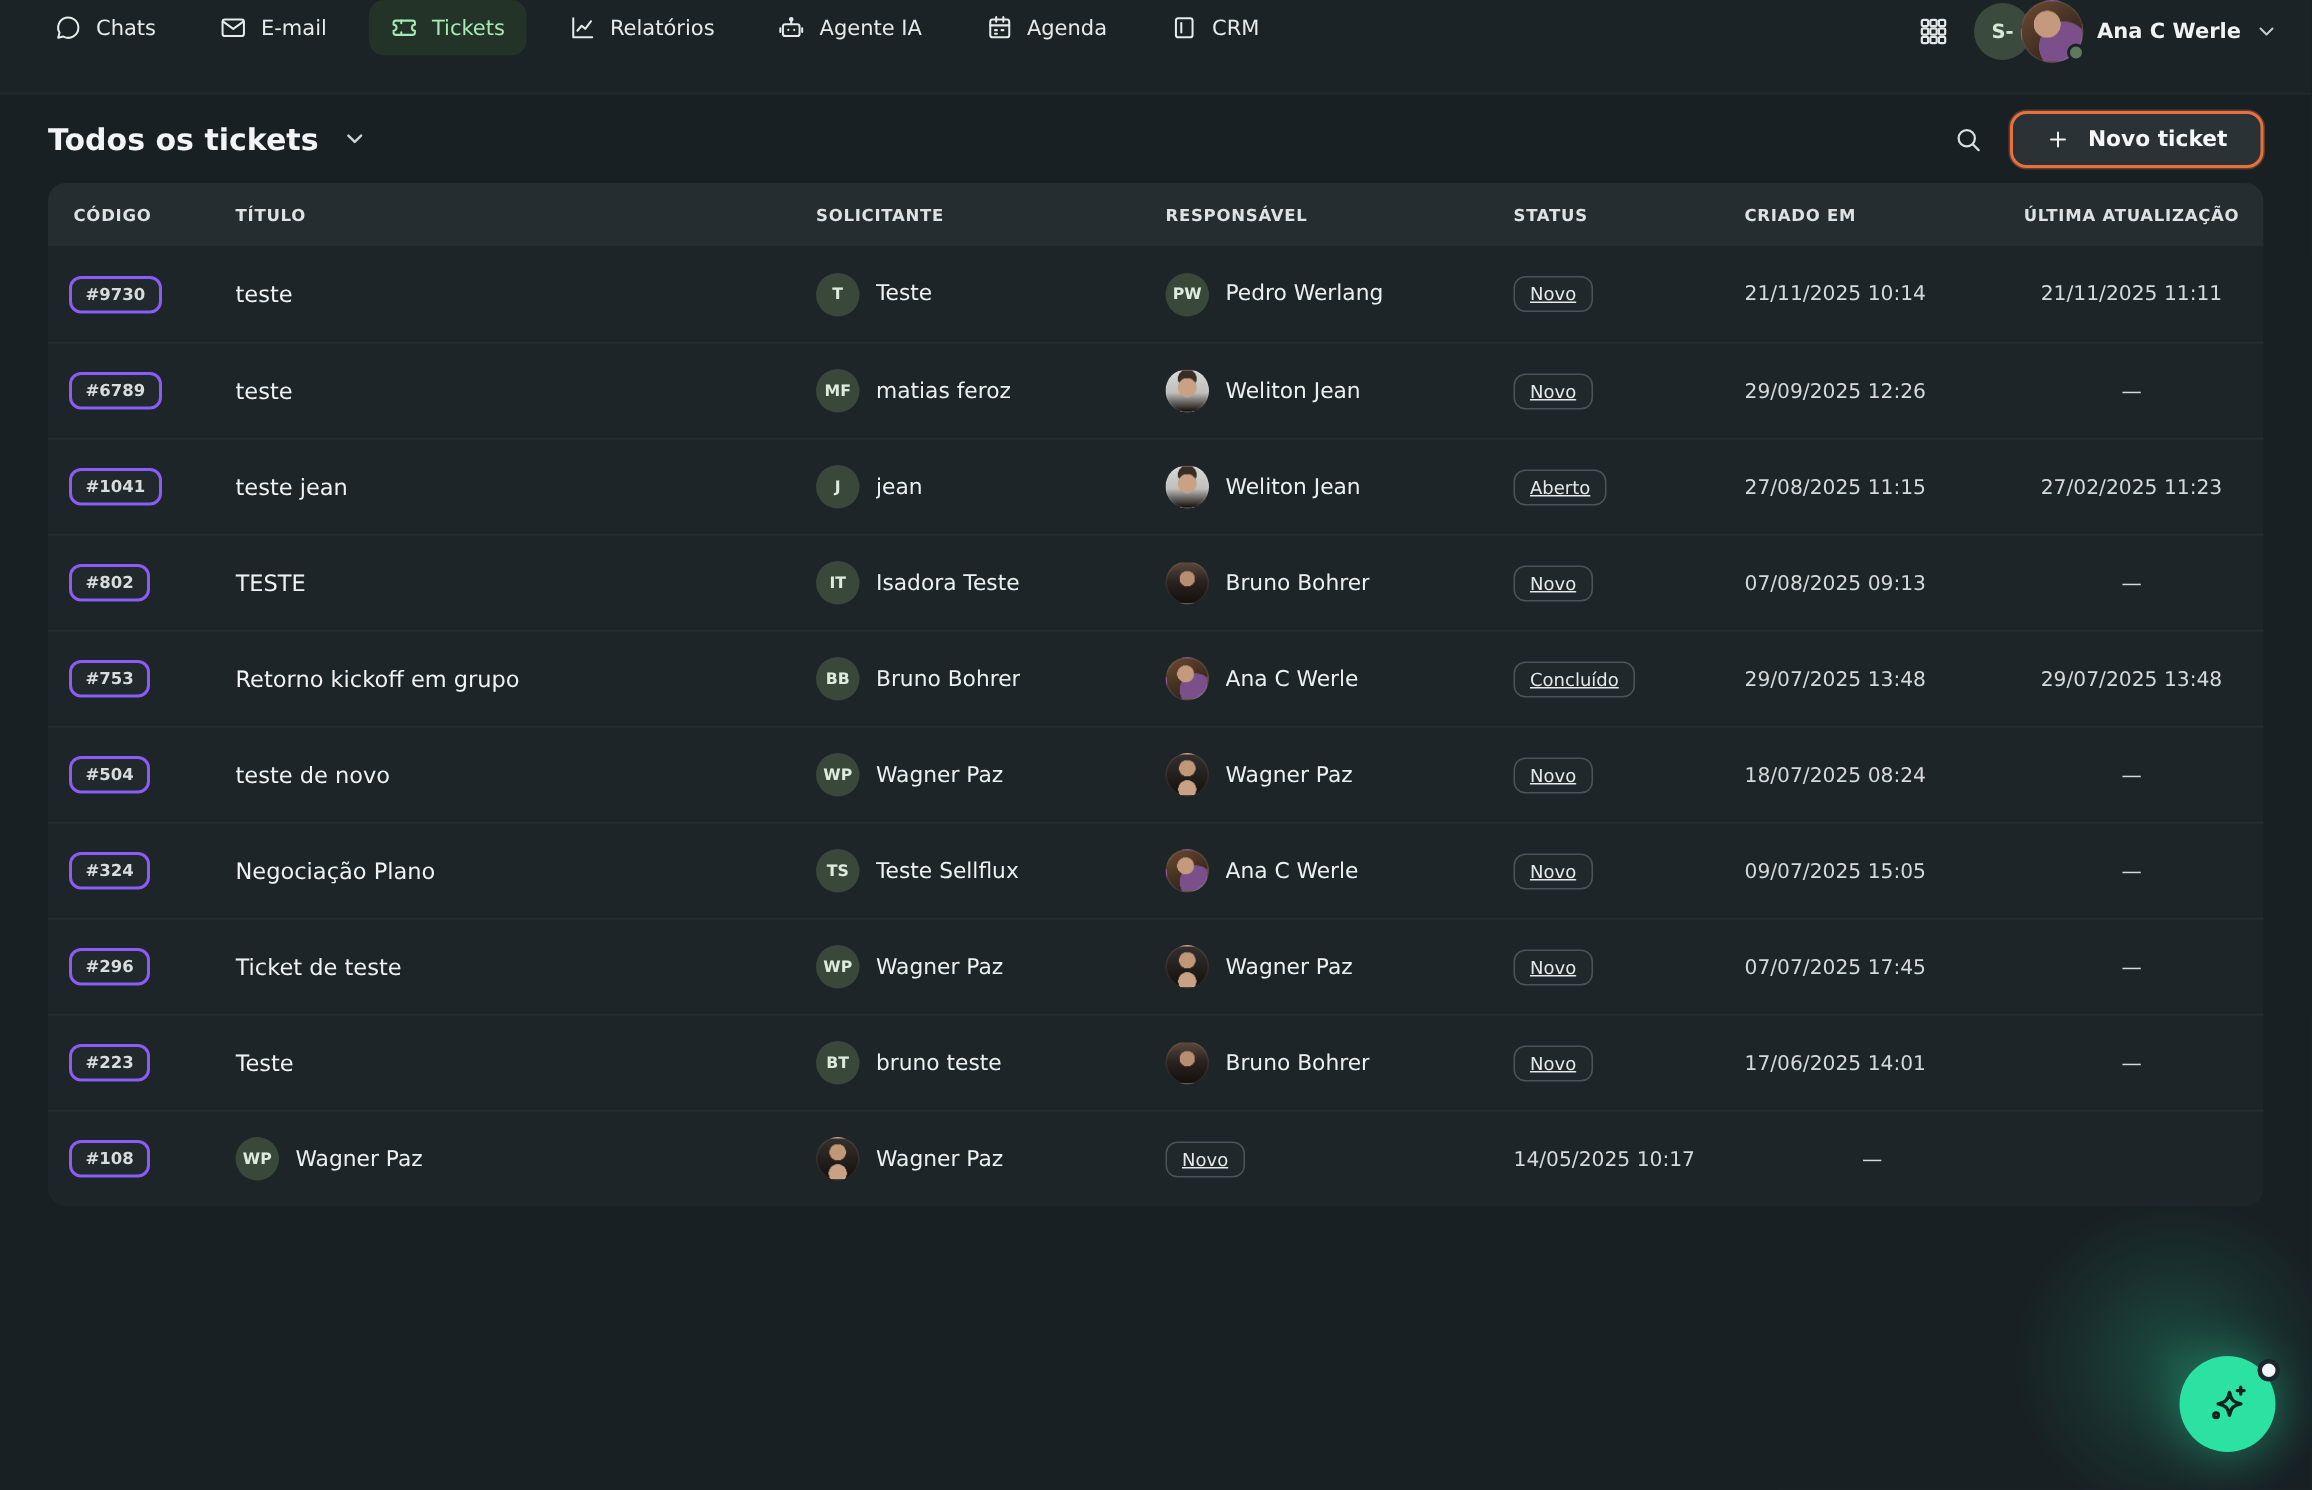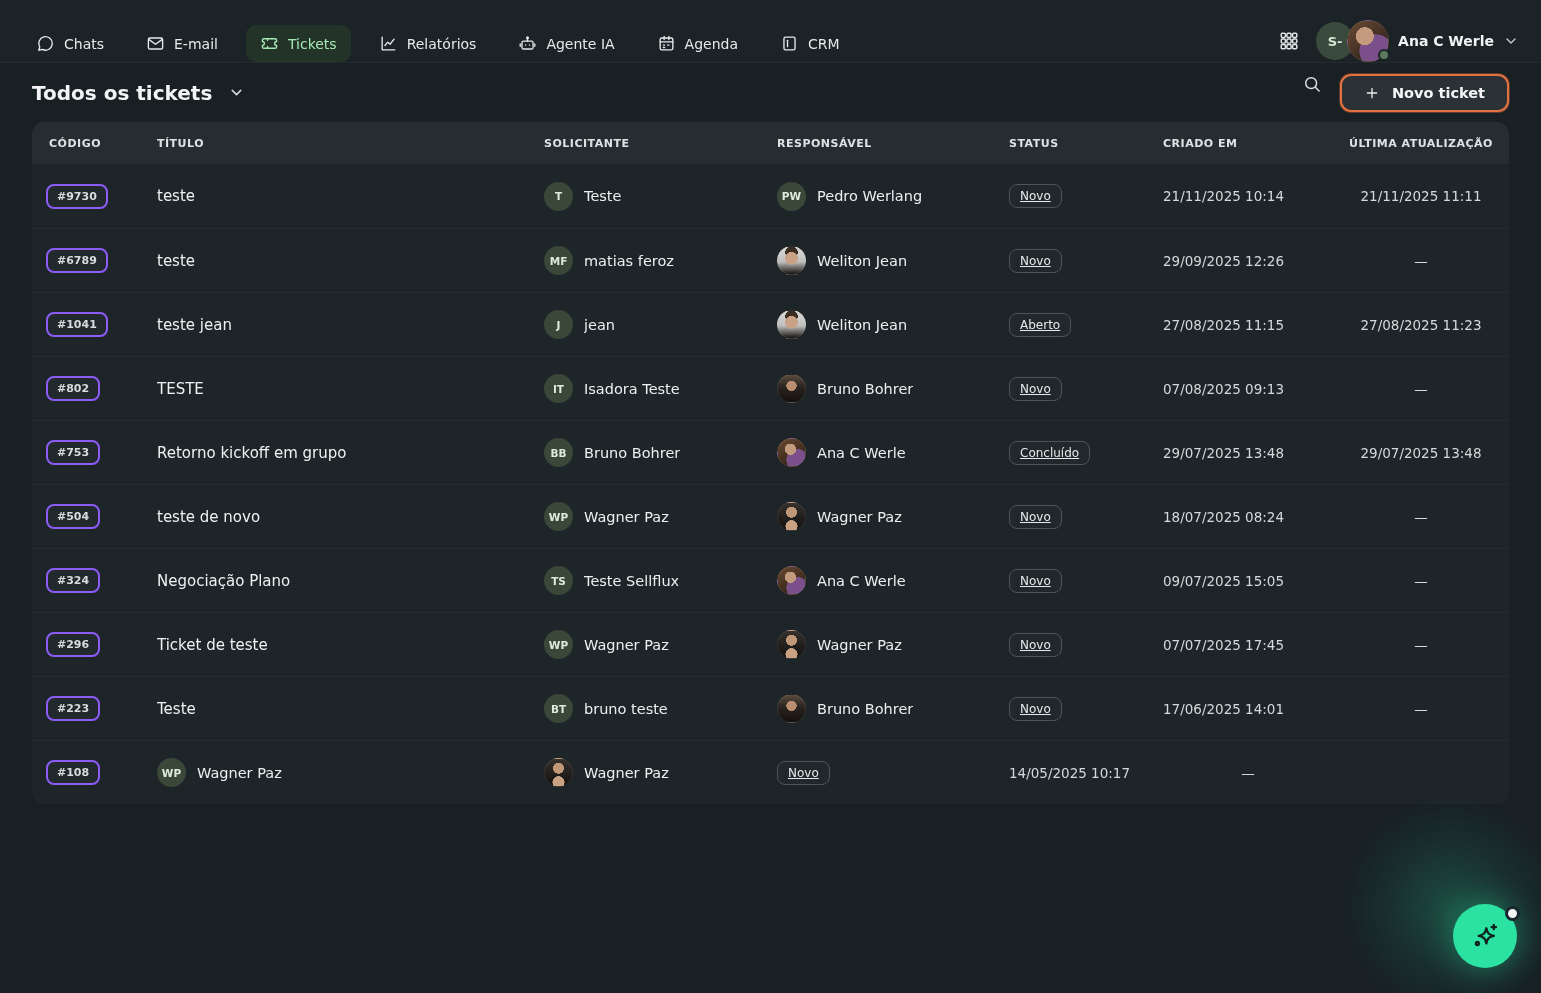--- a/index.html
+++ b/index.html
@@ -8,21 +8,21 @@
     background:#182024;
     font-family:"DejaVu Sans","Liberation Sans",sans-serif;
     color:#EDF0F1;
     position:relative;
   }
   svg { display:block; }
 
   
   .topbar {
     height:63px; background:#1B2327;
-    display:flex; align-items:flex-end; justify-content:space-between;
+    display:flex; align-items:flex-start; justify-content:space-between;
     padding:0 22px; border-bottom:1px solid rgba(255,255,255,0.045);
   }
   .nav { display:flex; align-items:center; gap:14px; }
   .nav-item {
     display:flex; align-items:center; gap:9px;
     padding:9px 14px; border-radius:10px;
     font-size:14px; color:#E7EAEB; cursor:pointer; white-space:nowrap;
   }
   .nav-item .nav-icon { width:19px; height:19px; color:#E7EAEB; }
   .nav-item .nav-icon svg { width:19px; height:19px; }
@@ -59,21 +59,21 @@
 
   
   .page-head {
     height:59px; display:flex; align-items:center; justify-content:space-between;
     padding:0 32px;
   }
   .ph-left { display:flex; align-items:center; gap:16px; }
   .page-title { font-size:20px; font-weight:bold; color:#F2F4F5; }
   .title-chev { width:17px; height:17px; color:#D2D5D7; cursor:pointer; }
   .title-chev svg { width:17px; height:17px; }
-  .ph-right { display:flex; align-items:flex-start; gap:18px; }
+  .ph-right { display:flex; align-items:center; gap:18px; }
   .search-btn { width:20px; height:20px; color:#DBDEE0; cursor:pointer; }
   .search-btn svg { width:20px; height:20px; }
   .new-ticket-btn {
     display:flex; align-items:center; gap:12px;
     background:#2B3236; color:#F4F6F7;
     border:2px solid #E5713E; border-radius:11px;
     box-shadow:0 0 0 1px rgba(229,113,62,0.35);
     padding:9px 22px; font-size:14.5px; font-weight:bold;
     cursor:pointer; font-family:inherit;
   }
@@ -343,21 +343,21 @@
     <div class="person">
       <span class="avatar">J</span>
       <span class="person-name">jean</span>
     </div>
     <div class="person">
       <span class="avatar photo photo-weliton"></span>
       <span class="person-name">Weliton Jean</span>
     </div>
     <div><span class="status-pill">Aberto</span></div>
     <div class="cell-date">27/08/2025 11:15</div>
-    <div class="cell-updated">27/08/2025 11:23</div>
+    <div class="cell-updated">27/02/2025 11:23</div>
   </div>
       <div class="trow grid">
     <div><span class="code-badge">#802</span></div>
     <div class="cell-title">TESTE</div>
     <div class="person">
       <span class="avatar">IT</span>
       <span class="person-name">Isadora Teste</span>
     </div>
     <div class="person">
       <span class="avatar photo photo-bruno"></span>

